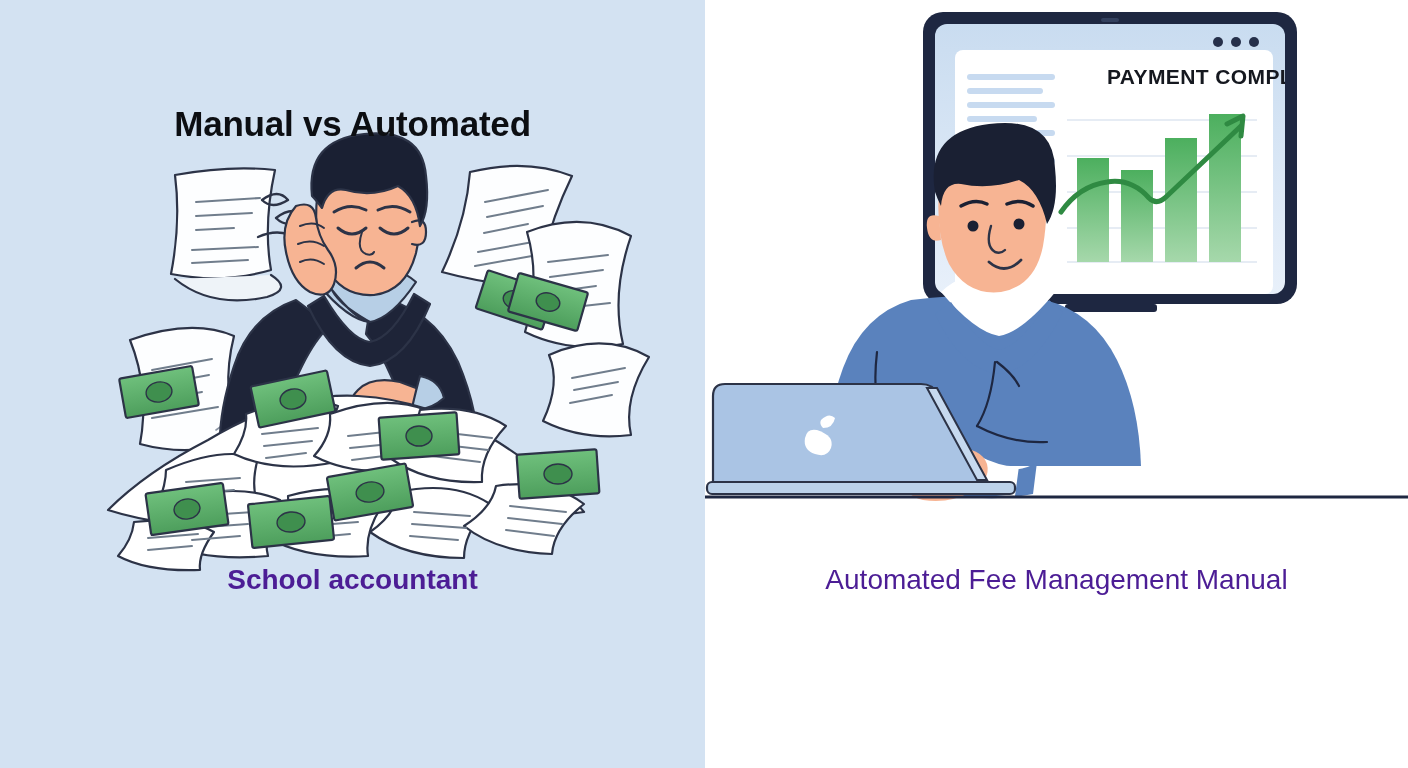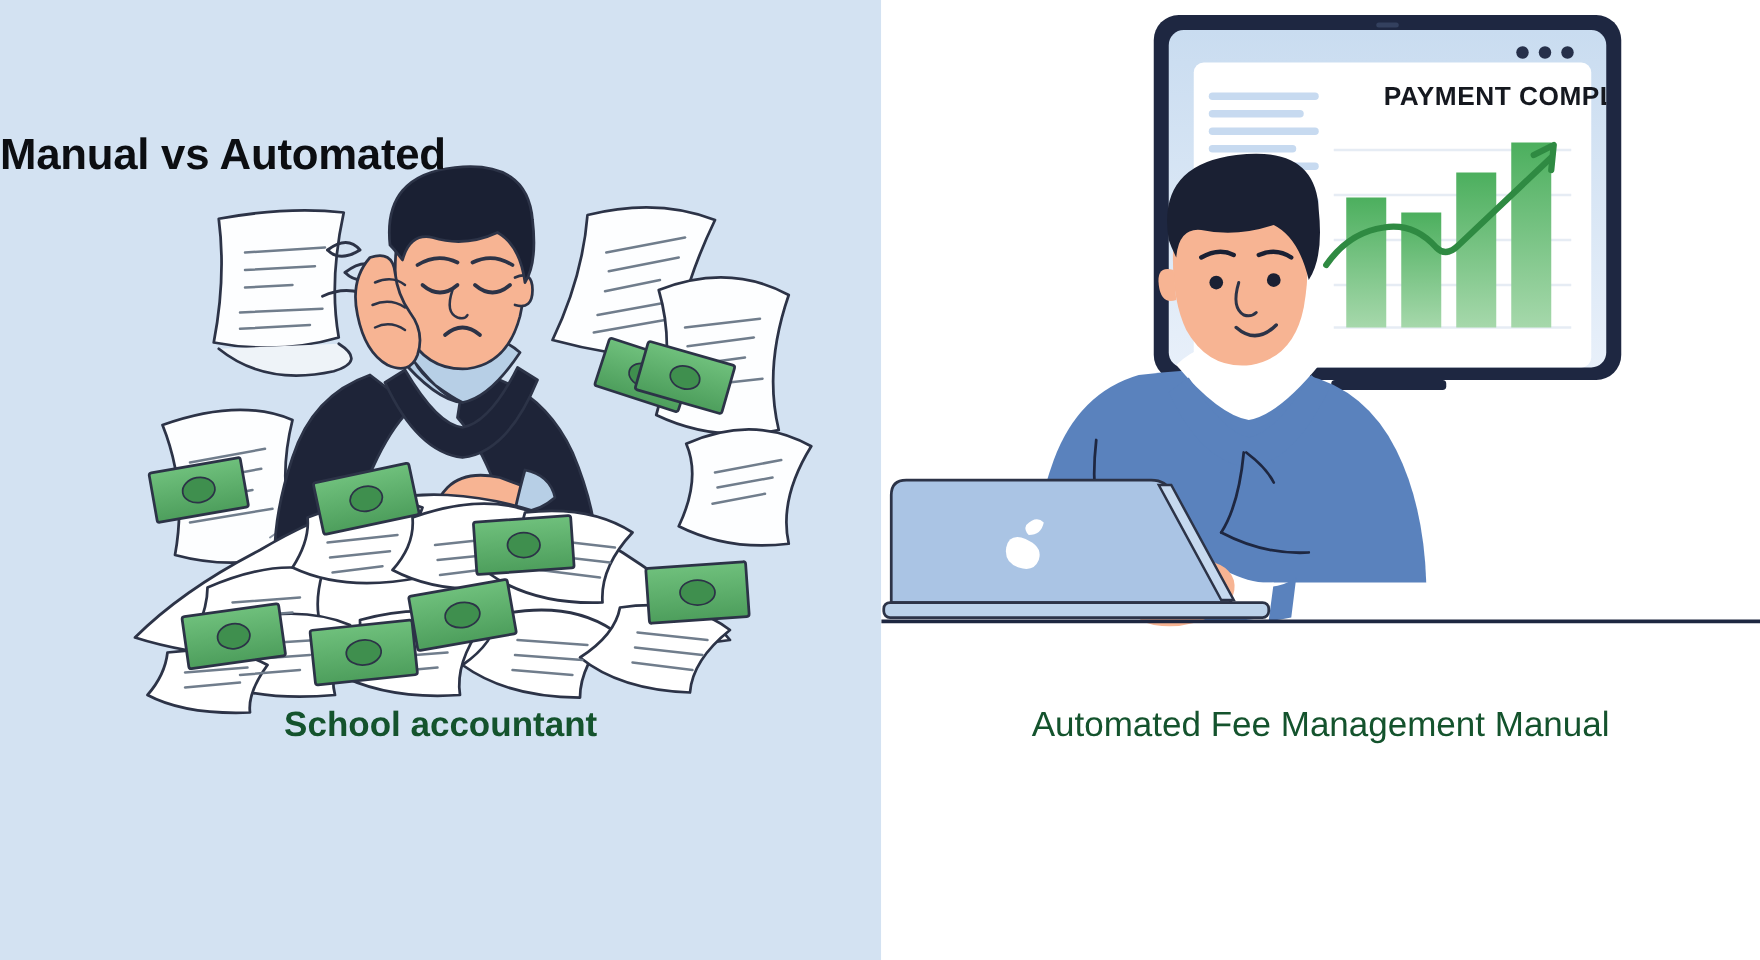--- a/index.html
+++ b/index.html
@@ -30,34 +30,34 @@
   }
   .panel-right {
     width: 703px;
     background: #ffffff;
   }
   .panel-title {
     position: absolute;
     top: 82px;
     left: 0;
     width: 100%;
-    text-align: left;
+    text-align: center;
     font-size: 35px;
     font-weight: bold;
     letter-spacing: -0.2px;
     color: #0c0e12;
     line-height: 1.1;
   }
   .panel-caption {
     position: absolute;
     top: 565px;
     left: 0;
     width: 100%;
     text-align: center;
-    color: #14532d;
+    color: #4c1d95;
     line-height: 1.1;
   }
   .caption-bold {
     font-size: 28px;
     font-weight: bold;
   }
   .caption-regular {
     font-size: 28px;
     font-weight: 400;
   }

